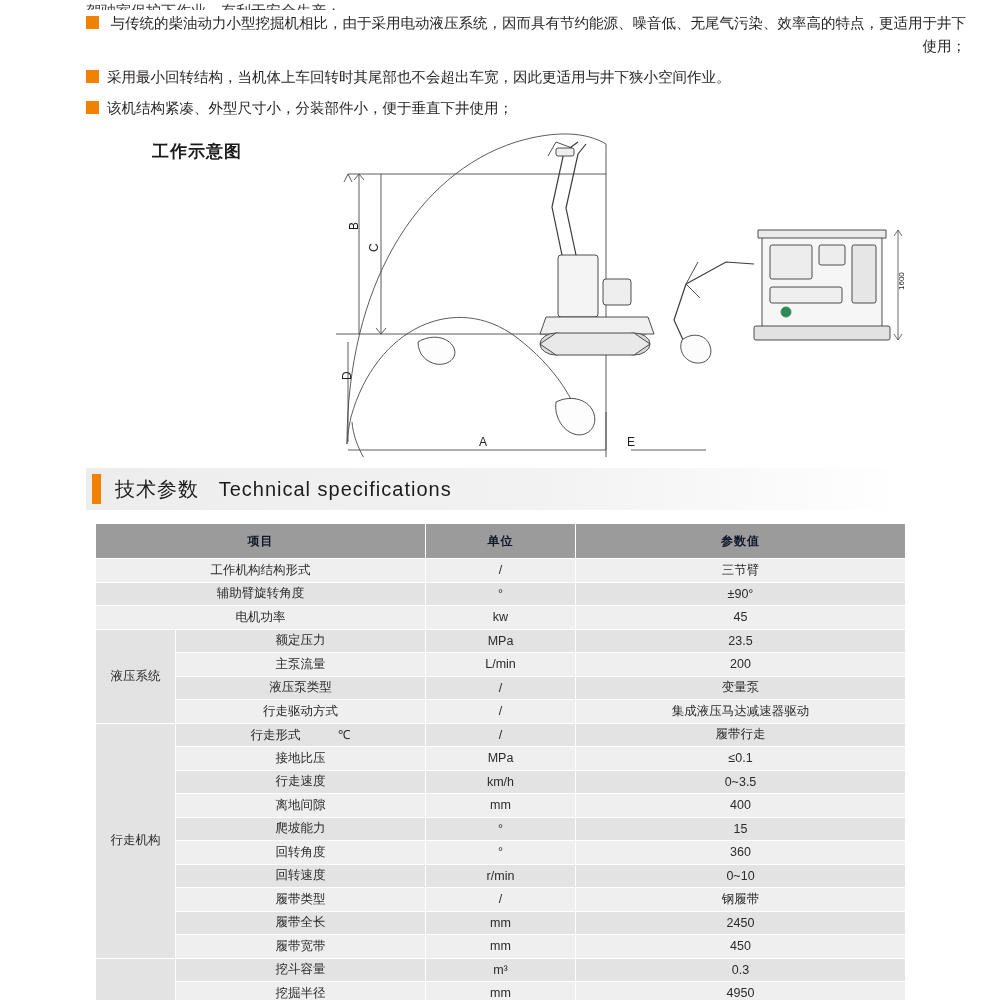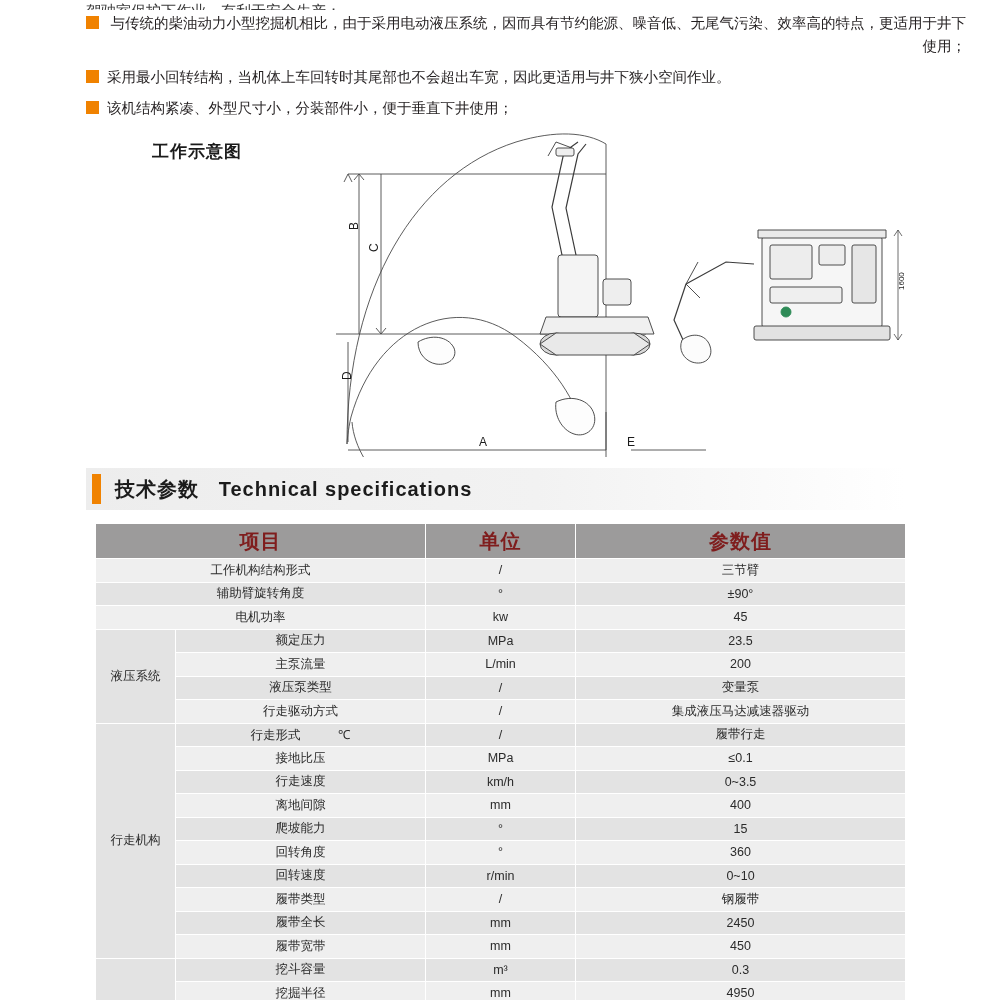--- a/index.html
+++ b/index.html
@@ -90,21 +90,21 @@
   .section-bar {
     width: 9px;
     height: 30px;
     background: #f08200;
     margin-left: 6px;
     margin-right: 14px;
     flex: 0 0 auto;
   }
   .section-title {
     font-size: 20px;
-    font-weight: bold;
+    font-weight: normal;
     letter-spacing: 1px;
     color: #1b1b1b;
   }
 
   
   .spec-table {
     position: absolute;
     left: 95px;
     top: 523px;
     width: 810px;
@@ -115,22 +115,22 @@
     border: 1px solid #ffffff;
     text-align: center;
     vertical-align: middle;
     font-size: 12.5px;
     color: #2b2b2b;
     height: 22.5px;
     padding: 0;
   }
   .spec-table thead th {
     background: #9c9b9b;
-    color: #7f1d1d;
-    font-size: 20px;
+    color: #0f172a;
+    font-size: 12px;
     font-weight: bold;
     height: 34px;
     letter-spacing: 1px;
   }
   .grp {
     background: #dcdcdc;
     font-size: 13.5px;
     color: #2b2b2b;
   }
   tr.odd td { background: #efefef; }

